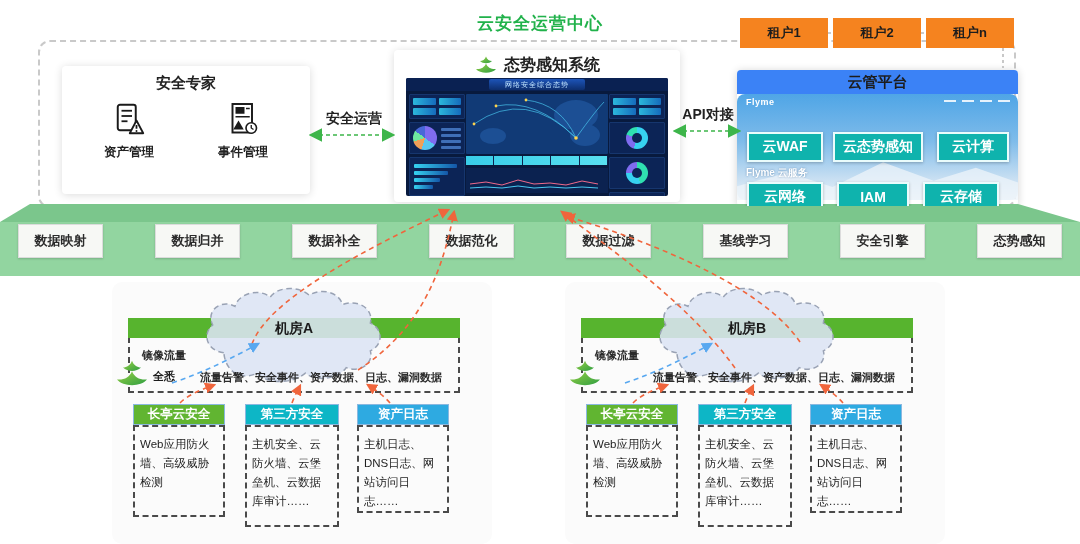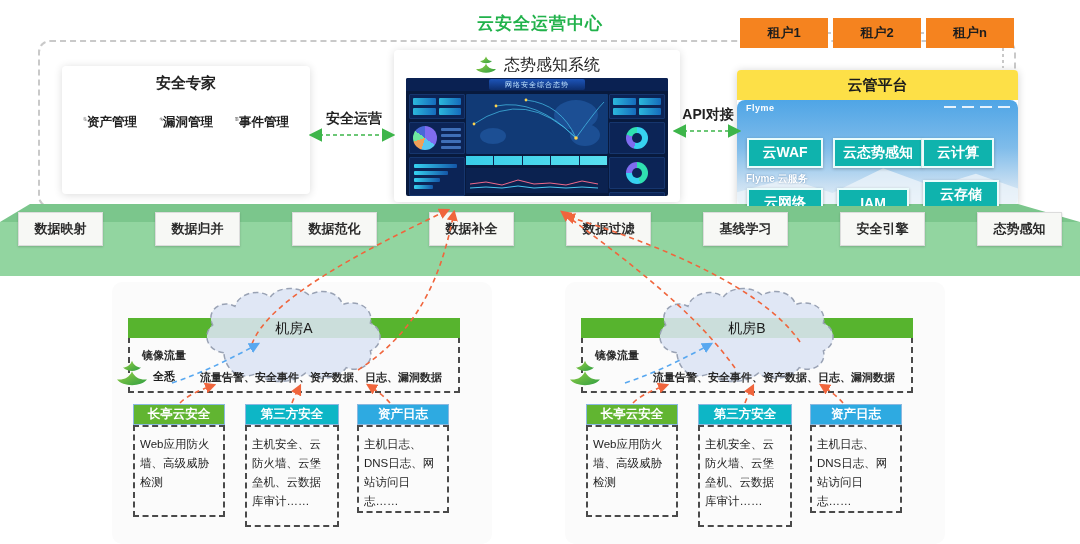--- a/index.html
+++ b/index.html
@@ -15,34 +15,34 @@
 
   .tenant { position:absolute; top:18px; width:88px; height:30px; background:#f5831f;
     color:#1d1d1d; font-size:13px; font-weight:bold; display:flex; align-items:center; justify-content:center; }
   .t1{left:740px}.t2{left:833px}.t3{left:926px}
 
   
   .experts-card { position:absolute; left:62px; top:66px; width:248px; height:128px; background:#fff;
     box-shadow:0 1px 8px rgba(0,0,0,.14); border-radius:4px; }
   .experts-title { text-align:center; margin-top:8px; font-size:15px; font-weight:bold; color:#222; }
   .experts-row { display:flex; justify-content:space-around; padding:8px 10px 0 10px; }
-  .expert-item { display:flex; flex-direction:row; align-items:center; width:54px; }
+  .expert-item { display:flex; flex-direction:column; align-items:center; width:54px; }
   .expert-item svg { width:36px; height:36px; }
   .expert-label { margin-top:7px; font-size:12.5px; font-weight:600; color:#222; white-space:nowrap; }
 
   .flow-label { position:absolute; font-size:14px; font-weight:bold; color:#222; text-align:center; }
   .fl-left { left:306px; top:110px; width:96px;text-align:center; }
   .fl-right { left:672px; top:106px; width:72px; }
 
   
   .mid-card { position:absolute; left:394px; top:50px; width:286px; height:152px; background:#fff;
     box-shadow:0 1px 8px rgba(0,0,0,.14); border-radius:4px; }
   .mid-header { display:flex; align-items:center; justify-content:center; gap:6px; padding-top:5px; }
   .mid-header svg { width:24px; height:20px; }
-  .mid-title { font-size:16px; font-weight:normal; color:#222; }
+  .mid-title { font-size:16px; font-weight:bold; color:#222; }
 
   
   .dash { position:absolute; left:12px; top:28px; width:262px; height:118px; background:#081a3e; border-radius:2px; overflow:hidden; }
   .dash-top { position:absolute; left:0; top:0; right:0; height:13px; background:#0a2152; display:flex; align-items:center; justify-content:center; }
   .dash-chip { min-width:96px; height:11px; background:linear-gradient(180deg,#1d54b8,#0d2e6e); border-radius:2px;
     display:flex; align-items:center; justify-content:center; }
   .dash-title { font-size:7px; color:#bfe3ff; letter-spacing:1px; white-space:nowrap; }
   .dash-col { position:absolute; top:16px; width:56px; display:flex; flex-direction:column; gap:3px; }
   .dcl{left:3px}.dcr{right:3px}
   .dp { background:#0c2456; border:1px solid #16366e; border-radius:1px; padding:3px; }
@@ -59,48 +59,48 @@
   .dash-map { position:absolute; left:60px; top:16px; width:142px; height:60px; background:#113a76; border-radius:1px; overflow:hidden; }
   .blob { position:absolute; background:#1c4f94; border-radius:50%; }
   .dash-strip { position:absolute; left:60px; top:78px; width:142px; height:9px;
     background:linear-gradient(90deg,#39cde8,#59e0f0); display:flex; }
   .dash-strip i { flex:1; border-right:1px solid #0b2250; }
   .dash-chart { position:absolute; left:60px; top:90px; width:142px; height:25px; background:#0b2250; }
 
   
   .cmp-card { position:absolute; left:737px; top:70px; width:281px; height:136px; border-radius:4px;
     overflow:hidden; box-shadow:0 1px 8px rgba(0,0,0,.18); }
-  .cmp-header { height:30px; background:#fde047; display:flex; align-items:center; justify-content:center;
+  .cmp-header { height:24px; background:#3b82f6; display:flex; align-items:center; justify-content:center;
     font-size:15px; font-weight:bold; color:#1c1c1c; }
   .cmp-body { position:relative; height:106px; background:linear-gradient(180deg,#4fa5e6 0%,#7fbcea 45%,#c8dff2 80%,#e9f2f9 100%);border-radius:8px; }
   .cmp-body::after { content:""; position:absolute; left:0; bottom:0; width:100%; height:46px;
     background:#eef4fa; opacity:.75; clip-path:polygon(0 100%,0 70%,18% 40%,34% 72%,52% 18%,70% 58%,85% 30%,100% 62%,100% 100%); }
   .cmp-brand { position:absolute; left:9px; top:3px; color:#fff; font-weight:bold; font-size:9px; letter-spacing:.5px; z-index:2; }
   .cmp-nav { position:absolute; right:8px; top:6px; display:flex; gap:6px; z-index:2; }
   .cmp-nav i { display:block; width:12px; height:2px; background:rgba(255,255,255,.85); }
   .cmp-brand2 { position:absolute; left:9px; top:72px; color:#fff; font-weight:bold; font-size:10px; z-index:2; text-shadow:0 0 2px rgba(0,60,120,.5); }
   .svc { position:absolute; height:30px; background:#0fb3ad; border:2px solid #eafcfc; color:#fff;
     font-size:14px; font-weight:bold; display:flex; align-items:center; justify-content:center; z-index:3;
     box-shadow:0 1px 3px rgba(0,0,0,.25); }
-  .s11{left:10px;top:38px;width:76px}.s12{left:96px;top:38px;width:90px}.s13{left:185px;top:38px;width:72px}
-  .s21{left:10px;top:88px;width:76px}.s22{left:100px;top:88px;width:72px}.s23{left:186px;top:80px;width:76px}
+  .s11{left:10px;top:38px;width:76px}.s12{left:96px;top:38px;width:90px}.s13{left:200px;top:38px;width:72px}
+  .s21{left:10px;top:88px;width:76px}.s22{left:100px;top:88px;width:72px}.s23{left:186px;top:88px;width:76px}
 
   
   .band-svg { position:absolute; left:0; top:198px; width:1080px; height:84px; }
-  .pipeline { position:absolute; left:0; top:212px; width:1080px; padding:0 18px; display:flex; justify-content:space-between; }
+  .pipeline { position:absolute; left:0; top:224px; width:1080px; padding:0 18px; display:flex; justify-content:space-between; }
   .pipe-box { width:85px; height:34px; background:#f7f8f5; border:1px solid #dcdcdc; box-shadow:0 1px 2px rgba(0,0,0,.18);
     display:flex; align-items:center; justify-content:center; font-size:13px; font-weight:bold; color:#2b2b2b; }
 
   
   .dc-card { position:absolute; top:282px; width:380px; height:262px; background:#fbfbfb; border-radius:10px; }
   .dcA{left:112px}.dcB{left:565px}
   .dc-bar { position:absolute; top:318px; width:332px; height:20px; background:#57b42e; z-index:1; }
   .dc-info { position:absolute; top:337px; width:332px; height:56px; border:2px dashed #4a4a4a; border-top:none; z-index:0; }
   .dc-cloud { position:absolute; top:286px; width:212px; height:102px; z-index:2; }
-  .dc-name { position:absolute; top:320px; width:332px; text-align:center; font-size:14px; font-weight:normal; color:#1b1b1b; z-index:3; }
+  .dc-name { position:absolute; top:320px; width:332px; text-align:center; font-size:14px; font-weight:bold; color:#1b1b1b; z-index:3; }
   .mirror-label { position:absolute; top:348px; font-size:11px; font-weight:bold; color:#2b2b2b; z-index:3; }
   .dc-logo { position:absolute; top:360px; width:36px; height:30px; z-index:3; }
   .logo-label { position:absolute; top:369px; font-size:11px; font-weight:bold; color:#1b1b1b; z-index:3; }
   .data-text { position:absolute; top:370px; width:256px; font-size:11px; font-weight:bold; color:#2b2b2b; z-index:3; white-space:nowrap; }
 
   .sub-head { position:absolute; top:404px; height:21px; border:1px solid #8ab8e0; color:#fff;
     font-size:12.5px; font-weight:bold; display:flex; align-items:center; justify-content:center; z-index:2; }
   .sub-body { position:absolute; top:425px; border:2px dashed #4a4a4a; border-top-style:dashed;
     padding:8px 5px; font-size:11.5px; color:#1e1e1e; line-height:1.65; z-index:1; background:transparent; }
 
@@ -145,31 +145,20 @@
           <line x1="14" y1="20" x2="28" y2="20" stroke="#1a1a1a" stroke-width="2.4"></line>
           <line x1="14" y1="27" x2="22" y2="27" stroke="#1a1a1a" stroke-width="2.4"></line>
           <path d="M34,26 L43,43 L25,43 Z" fill="#fff" stroke="#1a1a1a" stroke-width="2.4" stroke-linejoin="round"></path>
           <line x1="34" y1="32" x2="34" y2="37" stroke="#1a1a1a" stroke-width="2.4"></line>
           <circle cx="34" cy="40" r="1.3" fill="#1a1a1a"></circle>
         </svg>
         <span class="expert-label">资产管理</span>
       </div>
       <div class="expert-item">
         <svg viewBox="0 0 48 48">
-          <path d="M8,24 A16,16 0 1 1 24,40" fill="none" stroke="#1a1a1a" stroke-width="2.6" stroke-linecap="round"></path>
-          <path d="M14,24 A10,10 0 1 1 24,34" fill="none" stroke="#1a1a1a" stroke-width="2.4" stroke-linecap="round"></path>
-          <circle cx="24" cy="24" r="3.4" fill="none" stroke="#1a1a1a" stroke-width="2.2"></circle>
-          <path d="M29,29 L37,37" stroke="#1a1a1a" stroke-width="3" stroke-linecap="round"></path>
-          <circle cx="39" cy="39" r="4.5" fill="none" stroke="#1a1a1a" stroke-width="2.4"></circle>
-          <path d="M36.5,41.5 L41.5,36.5" stroke="#1a1a1a" stroke-width="2.2"></path>
-        </svg>
-        <span class="expert-label">漏洞管理</span>
-      </div>
-      <div class="expert-item">
-        <svg viewBox="0 0 48 48">
           <rect x="10" y="4" width="26" height="38" fill="none" stroke="#1a1a1a" stroke-width="2.6"></rect>
           <rect x="14" y="8" width="12" height="9" fill="#1a1a1a"></rect>
           <line x1="28" y1="10" x2="33" y2="10" stroke="#1a1a1a" stroke-width="2"></line>
           <line x1="14" y1="21" x2="33" y2="21" stroke="#1a1a1a" stroke-width="2"></line>
           <path d="M18,26 L25,38 L11,38 Z" fill="#1a1a1a"></path>
           <circle cx="35" cy="36" r="7" fill="#fff" stroke="#1a1a1a" stroke-width="2.2"></circle>
           <path d="M35,32 L35,36 L38,38" fill="none" stroke="#1a1a1a" stroke-width="1.8"></path>
         </svg>
         <span class="expert-label">事件管理</span>
       </div>
@@ -286,22 +275,22 @@
     </div>
   </div>
 
   <svg class="band-svg">
     <polygon points="30,6 1018,6 1080,24 0,24" fill="#7bc68c"></polygon>
     <rect x="0" y="24" width="1080" height="54" fill="#92d5a0"></rect>
   </svg>
   <div class="pipeline">
     <div class="pipe-box">数据映射</div>
     <div class="pipe-box">数据归并</div>
+    <div class="pipe-box">数据补全</div>
     <div class="pipe-box">数据范化</div>
-    <div class="pipe-box">数据补全</div>
     <div class="pipe-box">数据过滤</div>
     <div class="pipe-box">基线学习</div>
     <div class="pipe-box">安全引擎</div>
     <div class="pipe-box">态势感知</div>
   </div>
 
   <div class="dc-card dcA"></div>
   <div class="dc-info" style="left:128px"></div>
   <div class="dc-bar" style="left:128px"></div>
   <svg class="dc-cloud" style="left:192px">

